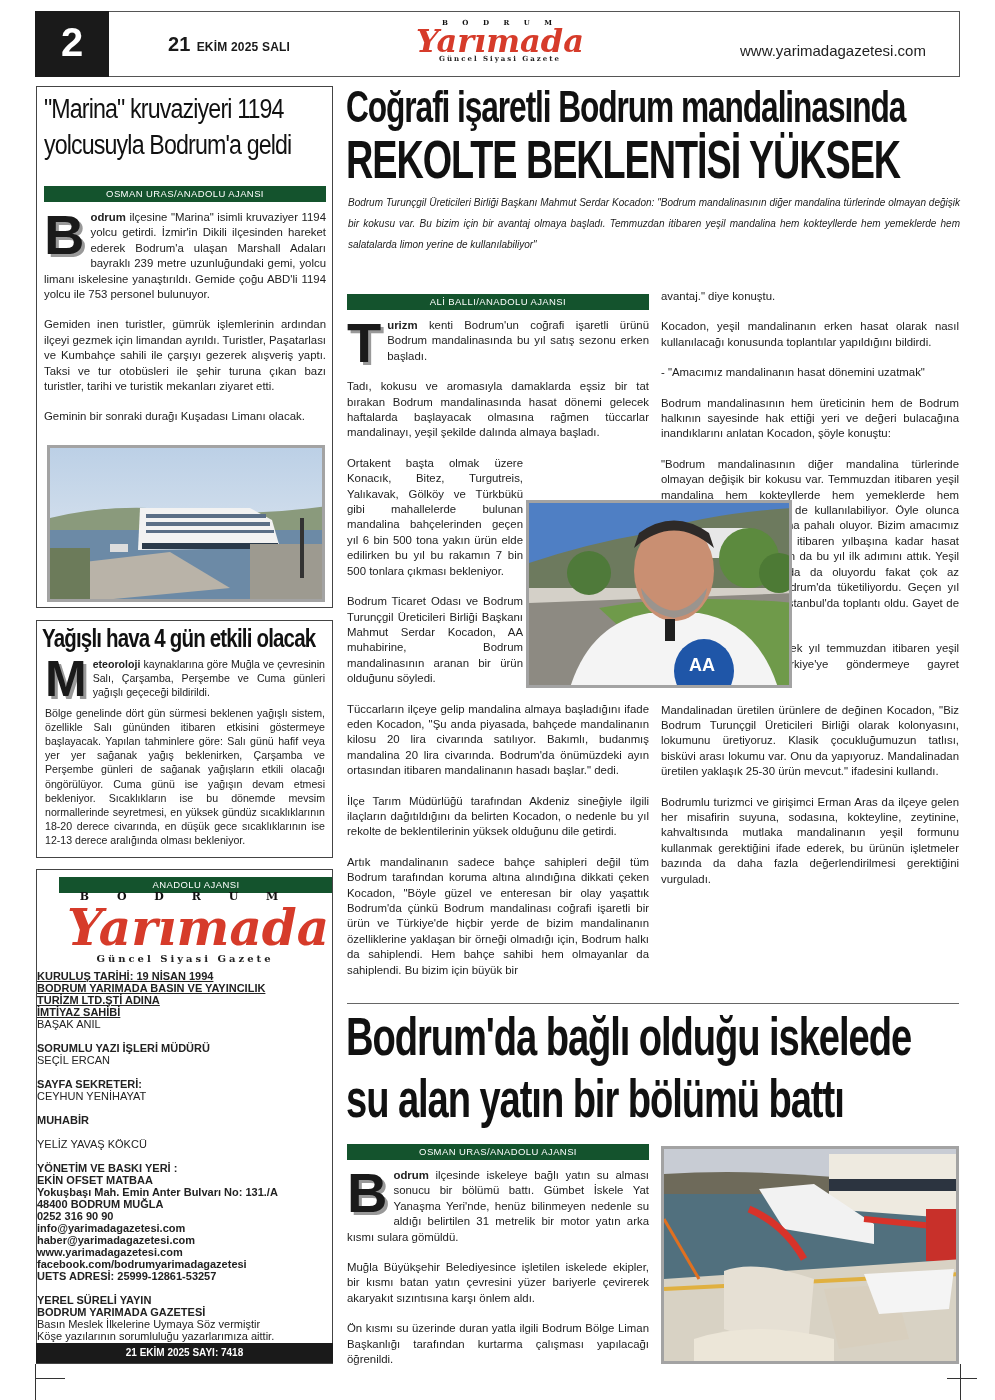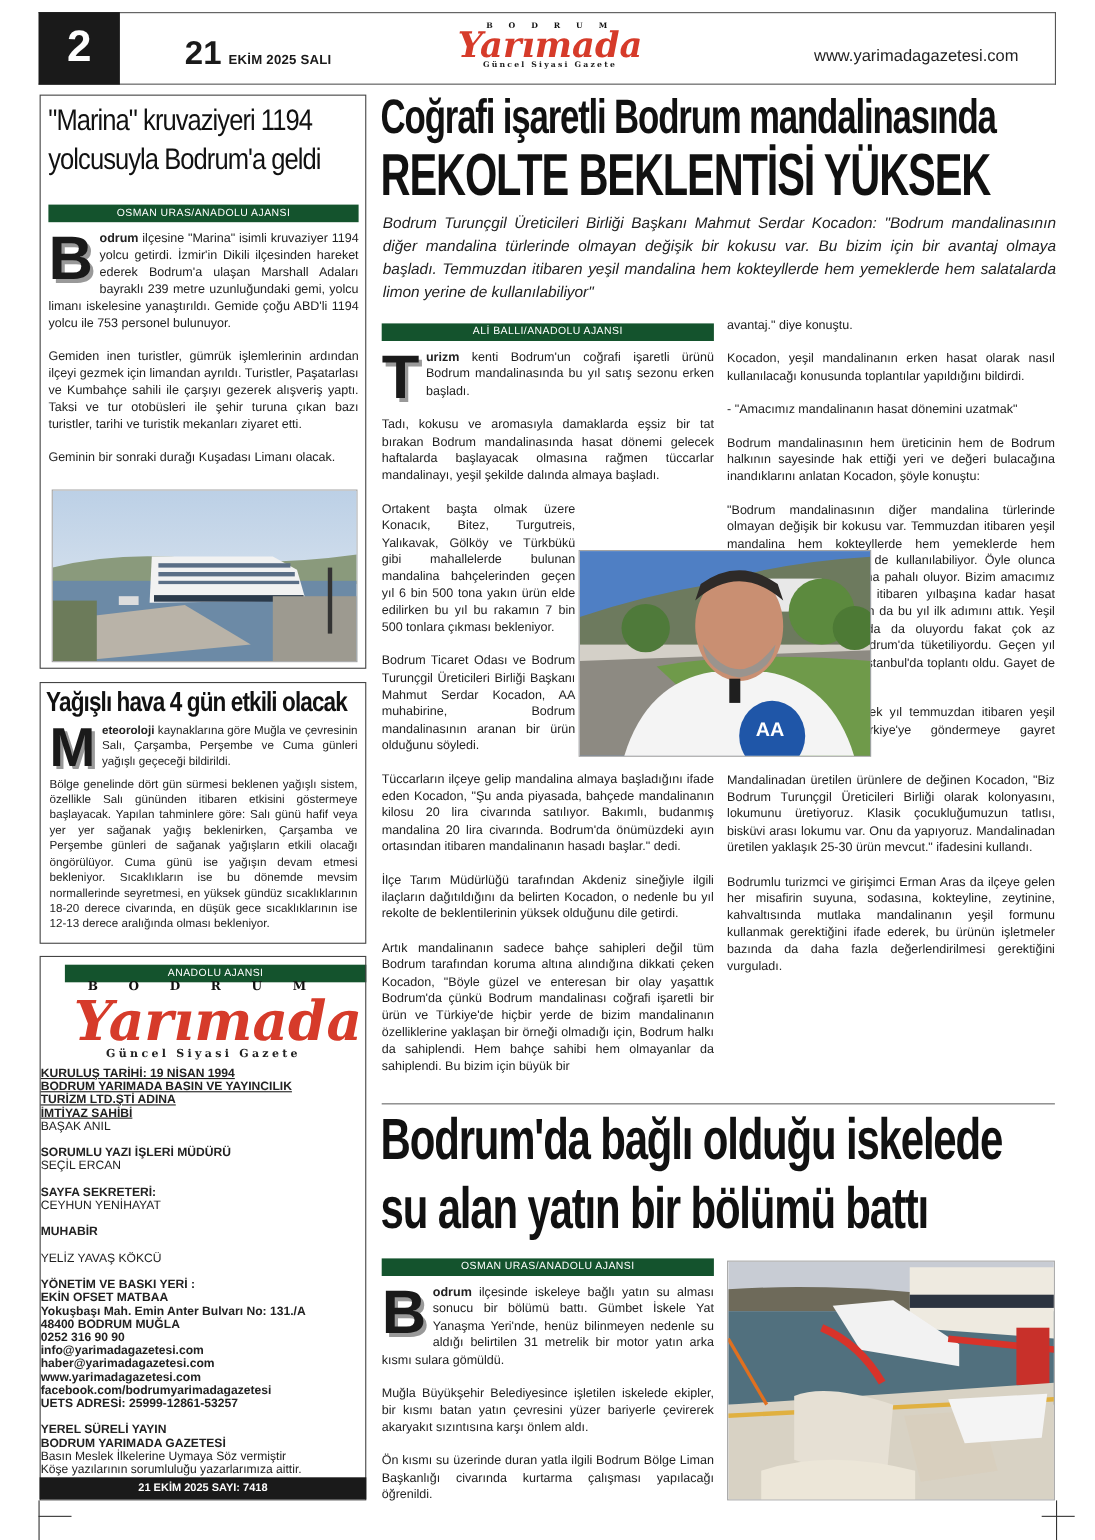--- a/index.html
+++ b/index.html
@@ -3,21 +3,21 @@
 <meta charset="utf-8">
 <style>
   * { box-sizing: border-box; margin: 0; padding: 0; }
   html, body { width: 995px; height: 1400px; background: #fff; overflow: hidden; }
   body { position: relative; font-family: "Liberation Sans", sans-serif; color: #1a1a1a; }
 
   
   .masthead { position: absolute; left: 35px; top: 11px; width: 925px; height: 66px; border: 1px solid #555; border-left: none; }
   .page-no { position: absolute; left: 35px; top: 11px; width: 74px; height: 66px; background: #1a1a1a; color: #fff; font-weight: bold; font-size: 40px; text-align: center; line-height: 62px; }
   .date-line { position: absolute; left: 168px; top: 32px; font-weight: bold; font-size: 21px; letter-spacing: 0.2px; }
-  .date-line .day { font-size: 30px; margin-right: 6px; }
+  .date-line .day { font-size: 20px; margin-right: 6px; }
   .date-line .rest { font-size: 12px; }
   .site-url { position: absolute; left: 740px; top: 42px; font-size: 15px; color: #222; }
 
   .logo { position: absolute; text-align: center; font-family: "DejaVu Serif", serif; }
   .logo .bodrum { font-weight: bold; color: #111; letter-spacing: 10px; font-size: 10px; }
   .logo .name { color: #d63b2a; font-weight: bold; font-style: italic; line-height: 1; }
   .logo .sub { font-weight: bold; color: #222; letter-spacing: 2px; }
   .logo-small { left: 410px; top: 18px; width: 180px; }
   .logo-small .bodrum { font-size: 7px; letter-spacing: 6px; }
   .logo-small .name { font-size: 32px; margin-top: -2px; }
@@ -29,34 +29,34 @@
   .box2 { left: 36px; top: 620px; width: 297px; height: 238px; }
   .box3 { left: 36px; top: 869px; width: 297px; height: 495px; }
 
   .h-left { font-family: "Liberation Sans", sans-serif; font-size: 27px; line-height: 36px; letter-spacing: -1px; transform: scaleX(0.86); transform-origin: left top; width: 340px; padding: 4px 0 0 8px; color: #111; }
   .byline-bar { background: #14532d; color: #fff; font-weight: normal; font-size: 9.5px; text-align: center; letter-spacing: 0.4px; height: 16px; line-height: 16px; }
   .body-text { font-size: 11.4px; line-height: 15.4px; text-align: justify; color: #222; }
   .body-text p { margin-bottom: 15px; }
   .drop { float: left; font-weight: bold; font-size: 56px; line-height: 46px; margin: 2px 6px 0 0; color: #1a1a1a; text-shadow: 3px 3px 0 #999; }
   .lead-word { font-weight: bold; }
 
-  .photo { position: absolute; border: 1px solid #a3a3a3; overflow: hidden; }
+  .photo { position: absolute; border: 3px solid #a3a3a3; overflow: hidden; }
 
   .h-weather { font-size: 25px; line-height: 30px; font-weight: bold; letter-spacing: -1px; transform: scaleX(0.82); transform-origin: left top; width: 360px; padding: 2px 0 0 6px; color: #111; }
 
   .imprint { text-align: left; font-size: 11px; line-height: 12px; color: #222; }
   .imprint .u { text-decoration: underline; font-weight: bold; }
   .imprint .b { font-weight: bold; }
   .imprint .gap { height: 12px; }
   .footer-bar { position: absolute; left: 36px; top: 1343px; width: 297px; height: 20px; background: #1a1a1a; color: #fff; font-weight: bold; font-size: 10px; text-align: center; line-height: 20px; }
 
   
   .h-main1 { position: absolute; left: 346px; top: 84px; font-size: 44px; line-height: 46px; font-weight: bold; letter-spacing: -1.5px; transform: scaleX(0.72); transform-origin: left top; white-space: nowrap; color: #111; }
   .h-main2 { position: absolute; left: 346px; top: 132px; font-size: 54px; line-height: 54px; font-weight: bold; letter-spacing: -1.5px; transform: scaleX(0.70); transform-origin: left top; white-space: nowrap; color: #111; }
-  .spot { position: absolute; left: 348px; top: 192px; width: 612px; font-style: italic; font-size: 14px; line-height: 21px; color: #222; text-align: justify; }
+  .spot { position: absolute; left: 348px; top: 192px; width: 612px; font-style: italic; font-size: 10px; line-height: 21px; color: #222; text-align: justify; }
 
   .col { position: absolute; }
   .rule { position: absolute; height: 1px; background: #666; }
 
   .h-yacht { position: absolute; left: 346px; top: 1006px; font-size: 53px; line-height: 62px; font-weight: bold; letter-spacing: -1.5px; transform: scaleX(0.72); transform-origin: left top; white-space: nowrap; color: #111; }
 
   .crop { position: absolute; background: #333; }
 </style>
 </head>
 <body>
@@ -215,21 +215,21 @@
 <div class="rule" style="left:347px; top:1003px; width:612px;"></div>
 <div class="h-yacht">
   <div>Bodrum'da bağlı olduğu iskelede</div>
   <div>su alan yatın bir bölümü battı</div>
 </div>
 <div class="col" style="left:347px; top:1144px; width:302px;">
   <div class="byline-bar">OSMAN URAS/ANADOLU AJANSI</div>
   <div class="body-text" style="margin-top:8px;">
     <p><span class="drop">B</span><span class="lead-word">odrum</span><span> ilçesinde iskeleye bağlı yatın su alması sonucu bir bölümü battı. Gümbet İskele Yat Yanaşma Yeri'nde, henüz bilinmeyen nedenle su aldığı belirtilen 31 metrelik bir motor yatın arka kısmı sulara gömüldü.</span></p>
     <p>Muğla Büyükşehir Belediyesince işletilen iskelede ekipler, bir kısmı batan yatın çevresini yüzer bariyerle çevirerek akaryakıt sızıntısına karşı önlem aldı.</p>
-    <p>Ön kısmı su üzerinde duran yatla ilgili Bodrum Bölge Liman Başkanlığı civarında kurtarma çalışması yapılacağı öğrenildi.</p>
+    <p>Ön kısmı su üzerinde duran yatla ilgili Bodrum Bölge Liman Başkanlığı tarafından kurtarma çalışması yapılacağı öğrenildi.</p>
   </div>
 </div>
 <div class="photo" style="left:661px; top:1146px; width:298px; height:218px;">
   <svg width="298" height="218" viewBox="0 0 298 218">
     <rect width="298" height="218" fill="#c8ccd4"></rect>
     <path d="M0 25 Q80 20 170 28 L170 45 L0 45 Z" fill="#6e6a5a"></path>
     <rect y="45" width="298" height="85" fill="#51707e"></rect>
     <path d="M165 5 L298 5 L298 70 L165 60 Z" fill="#eeeae0"></path>
     <rect x="165" y="30" width="133" height="12" fill="#2c3440"></rect>
     <path d="M95 40 L150 35 L210 75 L210 95 L120 80 Z" fill="#f2f2f2"></path>

